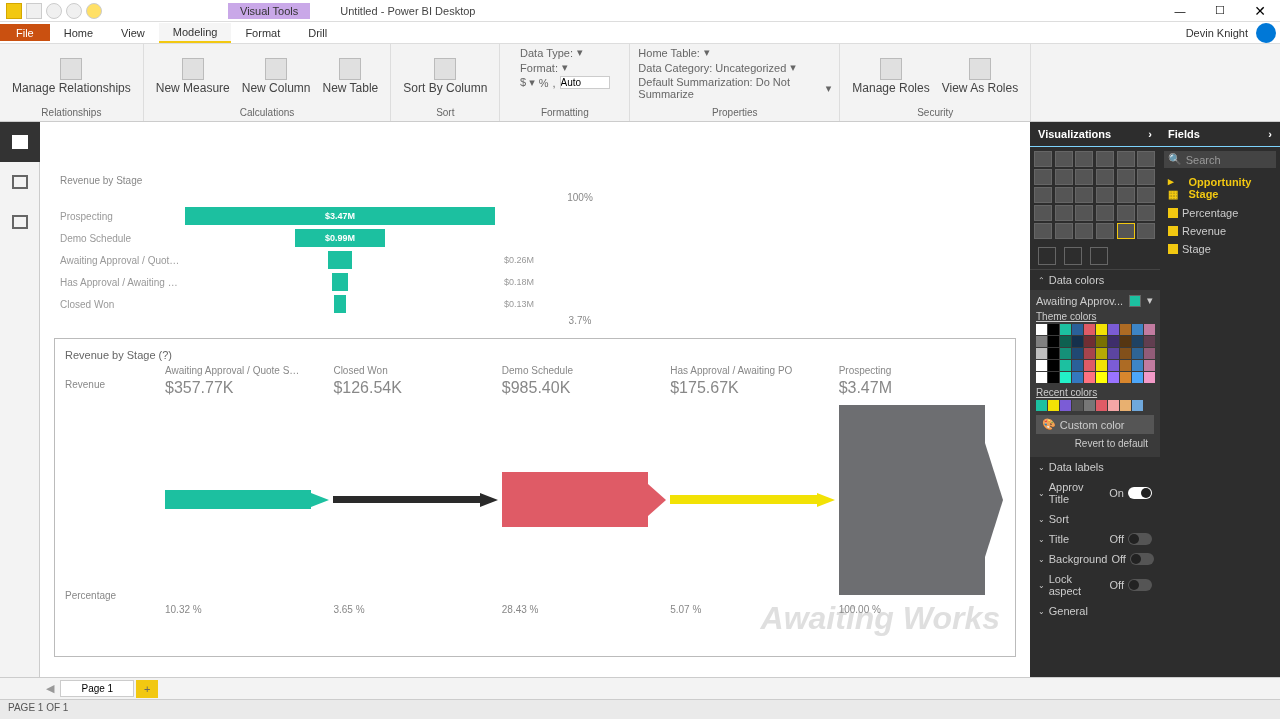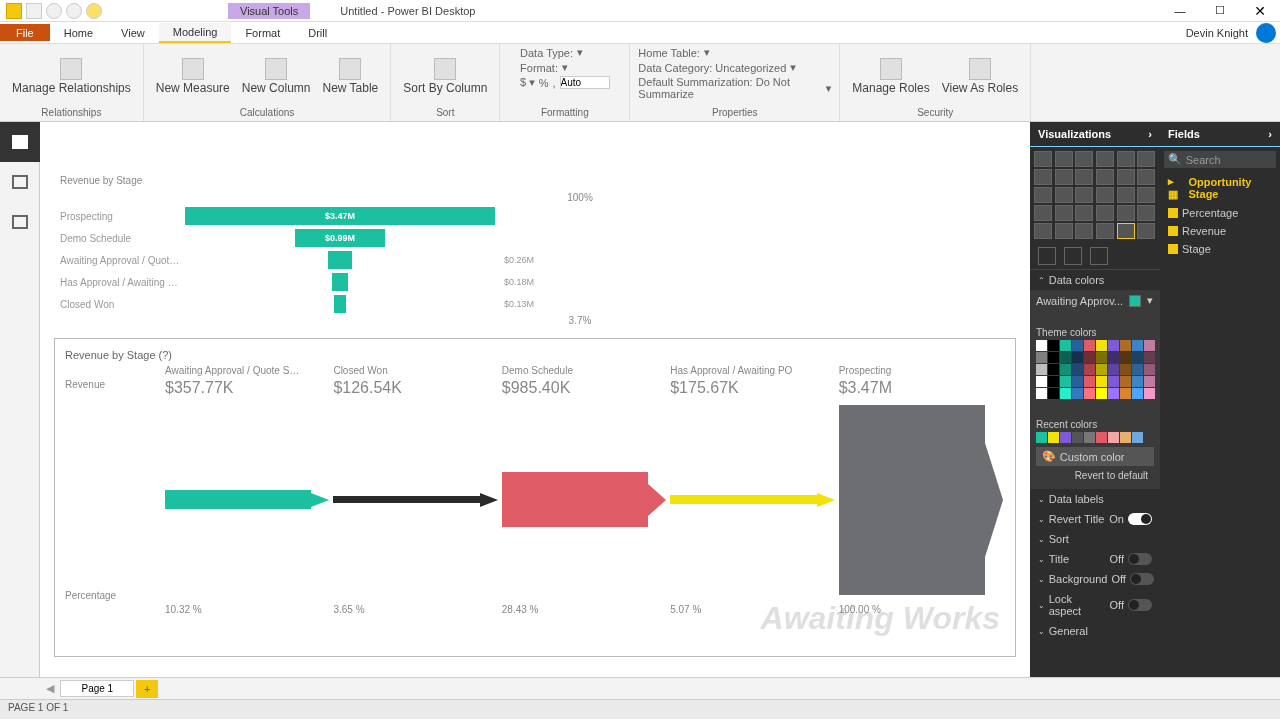--- a/index.html
+++ b/index.html
@@ -64,21 +64,21 @@
 .vis-grid{display:grid;grid-template-columns:repeat(6,1fr);gap:2px;padding:4px;}
 .vis-ico{width:18px;height:16px;background:#555;border:1px solid #666;}
 .vis-ico.sel{border:1px solid #f2c811;}
 .vis-tabs{display:flex;gap:8px;padding:4px 8px;border-bottom:1px solid #444;}
 .vis-tab{width:18px;height:18px;border:1px solid #666;}
 .fmt-section{padding:4px 8px;display:flex;align-items:center;gap:4px;font-size:10px;cursor:pointer;}
 .fmt-section .chev{font-size:8px;}
 .data-color-picker{background:#3a3a3a;padding:4px 6px;}
 .dc-label{color:#ccc;font-size:10px;margin-bottom:4px;display:flex;align-items:center;gap:6px;}
 .dc-sw{width:12px;height:12px;background:#1cc0a0;border:1px solid #666;}
-.theme-hdr{color:#ccc;font-size:10px;margin:20px 0 2px;}
+.theme-hdr{color:#ccc;font-size:10px;margin:4px 0 2px;text-decoration:underline;}
 .sw-grid{display:grid;grid-template-columns:repeat(10,1fr);gap:1px;}
 .sw{width:11px;height:11px;}
 .custom-color{background:#555;padding:3px 6px;margin-top:4px;display:flex;align-items:center;gap:4px;font-size:10px;}
 .revert{text-align:right;color:#ccc;font-size:10px;padding:4px 6px;}
 .toggle{display:flex;align-items:center;gap:4px;margin-left:auto;}
 .tg{width:24px;height:12px;background:#555;border-radius:6px;position:relative;}
 .tg.on{background:#fff;}
 .tg .knob{width:10px;height:10px;background:#222;border-radius:50%;position:absolute;top:1px;left:1px;}
 .tg.on .knob{left:13px;}
 .fields-panel{width:120px;background:#2d2d2d;color:#ccc;}
@@ -455,21 +455,21 @@
           <span>Custom color</span>
         </div>
       <div class="revert">Revert to default</div>
     </div>
     <div class="fmt-section">
         <span class="chev">⌄</span>
         <span>Data labels</span>
       </div>
     <div class="fmt-section">
         <span class="chev">⌄</span>
-        <span>Revert Title</span>
+        <span>Approv Title</span>
         <div class="toggle">
           <span>On</span>
           <div class="tg on">
             <div class="knob"></div>
           </div>
         </div>
       </div>
     <div class="fmt-section">
         <span class="chev">⌄</span>
         <span>Sort</span>

